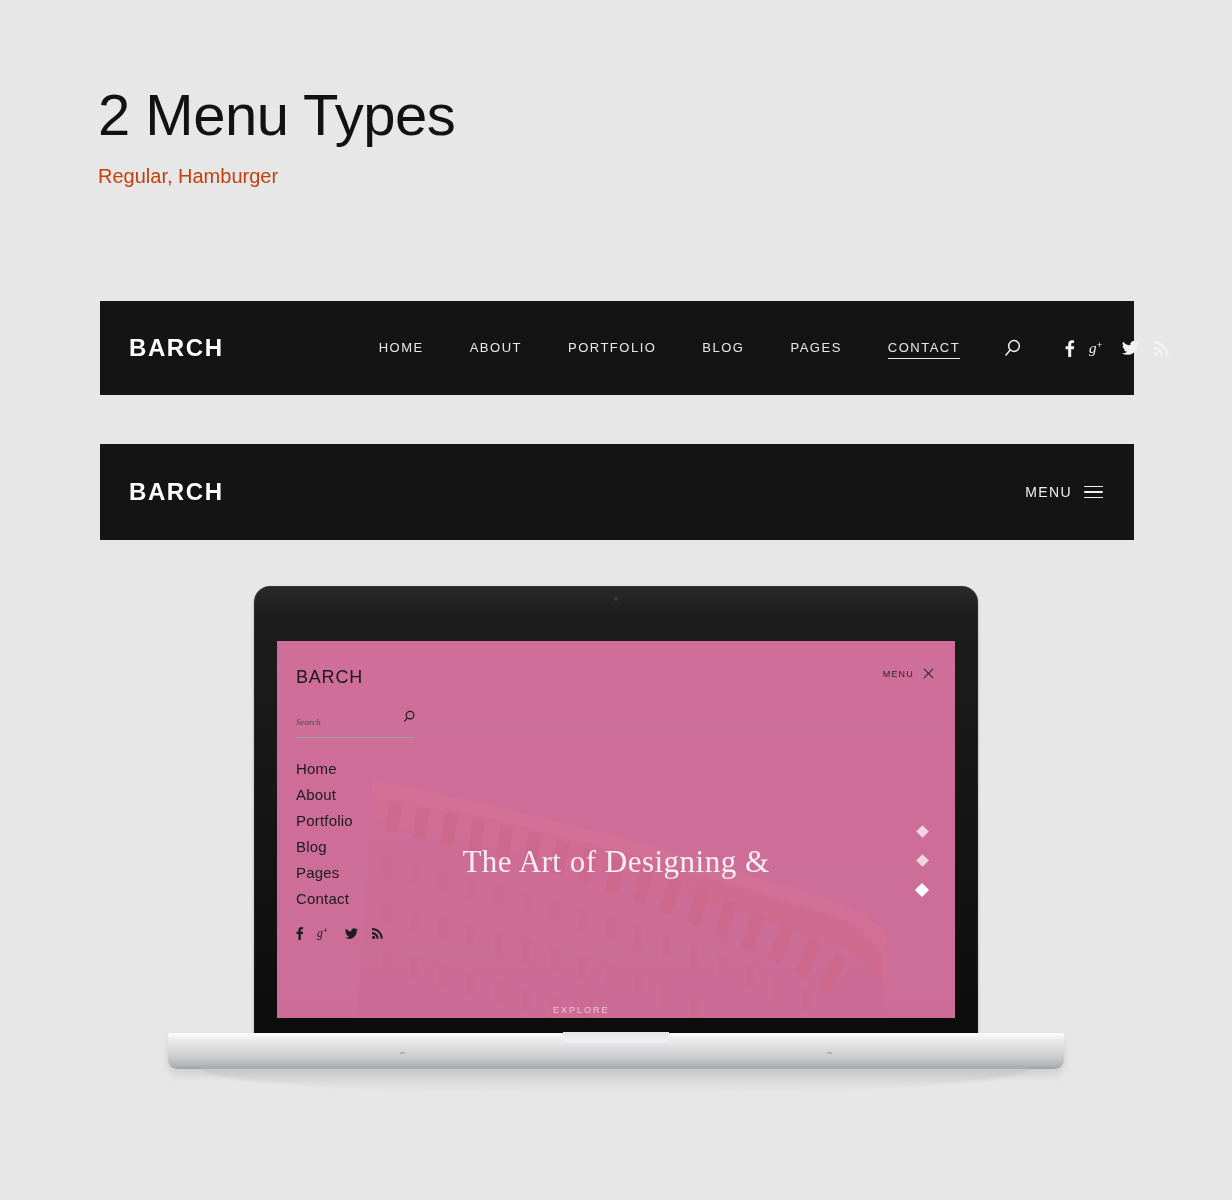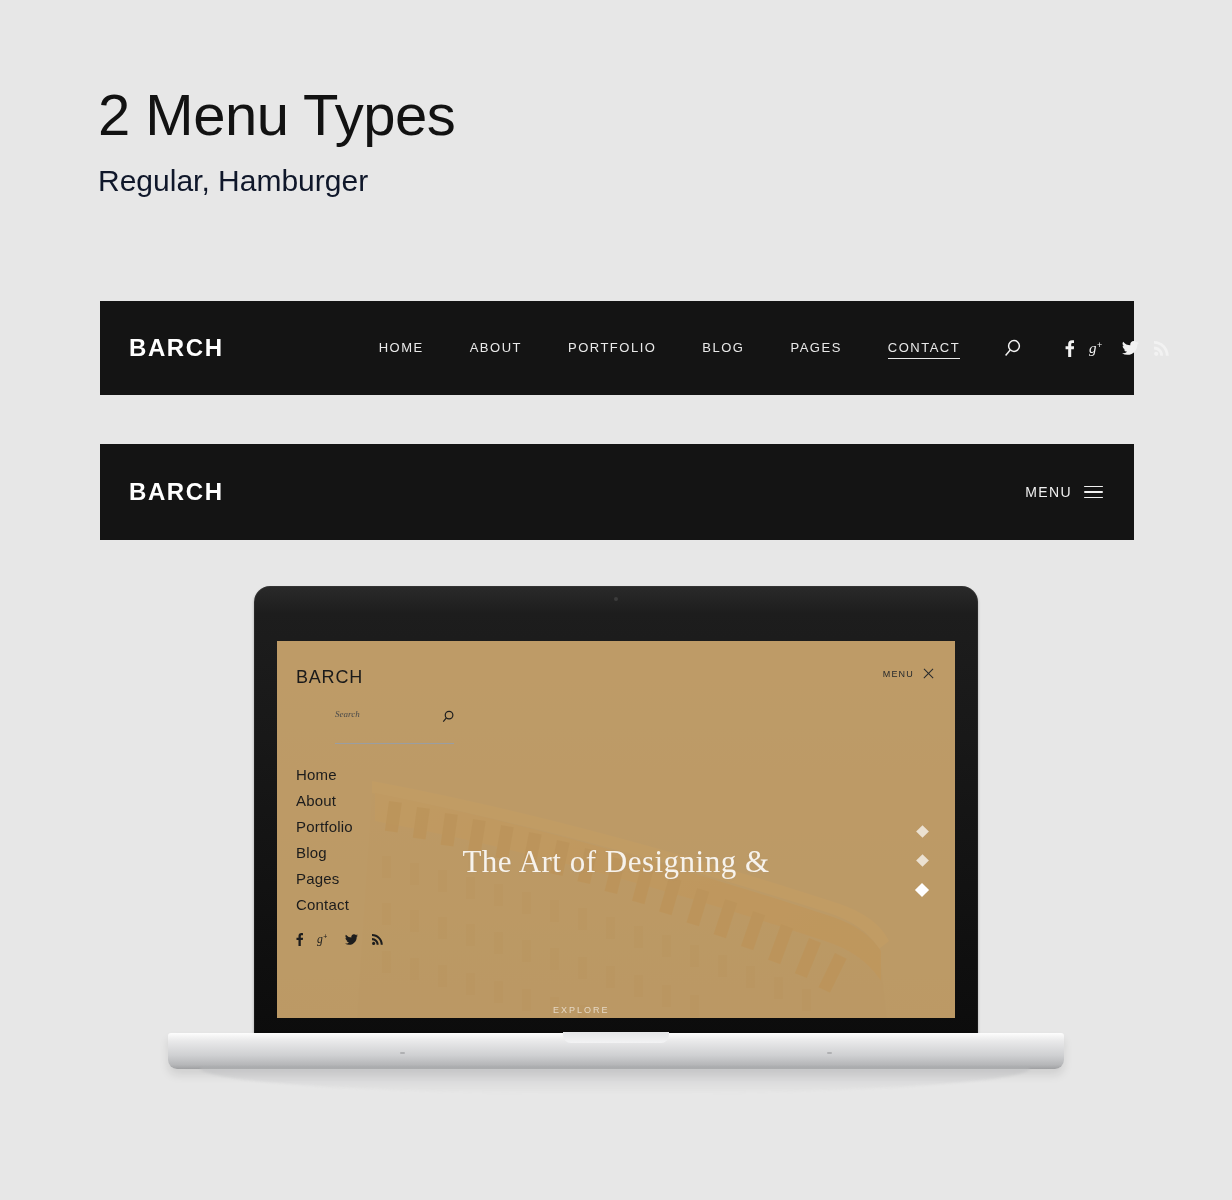--- a/index.html
+++ b/index.html
@@ -13,21 +13,21 @@
 
   
   .heading { position:absolute; left:98px; top:86px; }
   .title {
     font-size:58px; font-weight:400; color:#121212;
     letter-spacing:-0.5px; line-height:1.0;
     font-family:"Liberation Sans", sans-serif;
   }
   .subtitle {
     margin-top:22px;
-    font-size:30px; font-weight:400; color:#0f172a;
+    font-size:20px; font-weight:400; color:#c2410c;
     letter-spacing:0px; line-height:1.0;
   }
 
   
   .bar {
     position:absolute; left:100px; width:1034px;
     background:#141414;
     display:flex; align-items:center;
   }
   .bar-regular { top:301px; height:94px; }
@@ -114,21 +114,21 @@
     position:absolute; left:200px; top:508px;
     width:830px; height:26px;
     background:linear-gradient(180deg,rgba(190,191,193,0.55) 0%,rgba(225,225,226,0.0) 100%);
     border-radius:0 0 50% 50%/0 0 100% 100%;
     filter:blur(1px);
   }
 
   
   .hero {
     position:absolute; inset:0;
-    background:#a16207;
+    background:#be185d;
   }
   .building { position:absolute; inset:0; opacity:0.42; }
 
   .hero-title {
     position:absolute; left:0; right:0; top:200px;
     text-align:center;
     font-family:"Liberation Serif", serif;
     font-size:31px; line-height:1.33;
     color:rgba(255,255,255,0.88);
     letter-spacing:0.5px;
@@ -145,22 +145,22 @@
   .dot.active { background:#ffffff; width:10px; height:10px; }
 
   
   .panel { position:absolute; left:0; top:0; width:222px; height:100%; padding:26px 0 0 19px; }
   .panel-logo {
     font-size:18px; font-weight:500; color:#1a1a1a;
     letter-spacing:0.8px;
   }
   .search-row {
     margin-top:21px; width:119px;
-    display:flex; align-items:flex-start; justify-content:space-between;
-    border-bottom:1px solid #9a9ea2; padding-bottom:16px;margin-left:39px;
+    display:flex; align-items:flex-end; justify-content:space-between;
+    border-bottom:1px solid #9a9ea2; padding-bottom:10px;
   }
   .search-input {
     border:none; background:transparent; outline:none;
     font-family:"Liberation Serif", serif;
     font-style:italic; font-size:9px; color:#4a4a4a;
     width:84px; padding:0;
   }
   .search-input::placeholder { color:#4a4a4a; opacity:1; }
 
   .panel-nav { margin-top:22px; list-style:none; }

